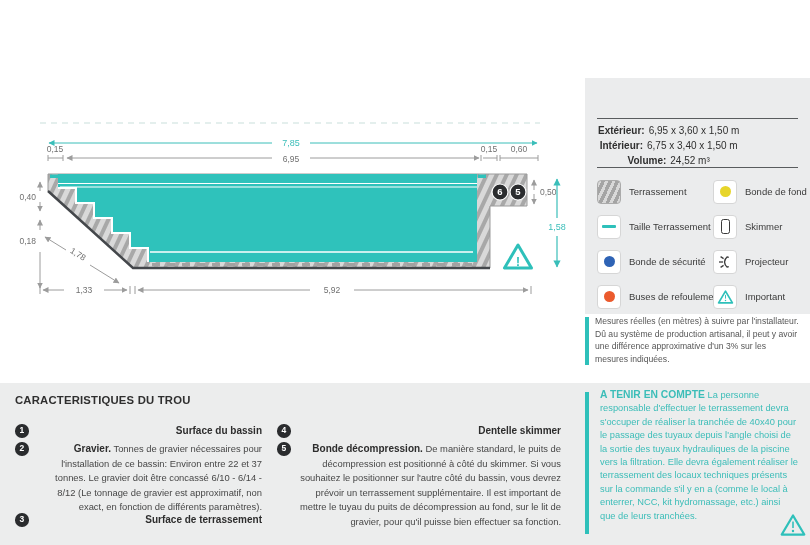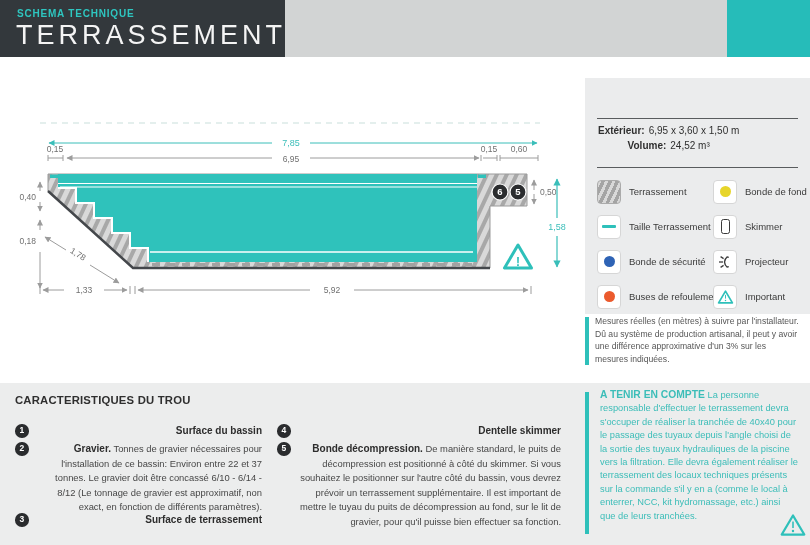--- a/index.html
+++ b/index.html
@@ -51,28 +51,20 @@
   .notice .txt{margin-left:15px;width:198px;font-size:9.3px;line-height:13.4px;color:#3CBDB8;}
   .notice .txt b{font-size:10.3px;}
   .notice .tri{position:absolute;left:194px;top:124px;}
   svg text{font-family:"Liberation Sans",sans-serif;}
 </style>
 </head>
 <body>
 
 <div class="page">
 
-  <div class="hdr">
-    <div class="hdr-dark">
-      <div class="kicker">SCHEMA TECHNIQUE</div>
-      <div class="title">TERRASSEMENT</div>
-    </div>
-    <div class="hdr-gray"></div>
-    <div class="hdr-teal"></div>
-  </div>
 
   <svg style="position:absolute;left:0;top:0;" width="585" height="380" viewBox="0 0 585 380">
     <defs>
       <pattern id="hatch" width="9" height="9" patternUnits="userSpaceOnUse" patternTransform="rotate(25)">
         <rect width="9" height="9" fill="#D9D9D9"></rect>
         <rect width="4" height="9" fill="#A8A8A8"></rect>
       </pattern>
       <marker id="arrG" markerWidth="7" markerHeight="7" refX="5.5" refY="3" orient="auto">
         <path d="M0,0 L6,3 L0,6 Z" fill="#9C9C9C"></path>
       </marker>
@@ -199,20 +191,21 @@
       <line x1="354" y1="290" x2="528" y2="290" marker-end="url(#arrG)"></line>
     </g>
     <text x="84" y="293" text-anchor="middle" font-size="8.5" fill="#707070">1,33</text>
     <text x="332" y="293" text-anchor="middle" font-size="8.5" fill="#707070">5,92</text>
   </svg>
 
   <div class="panel">
     <div class="rule" style="top:40px"></div>
     <div class="specs">
       <div><b>Extérieur:</b><span>6,95 x 3,60 x 1,50 m</span></div>
+      <div><b>Intérieur:</b><span>6,75 x 3,40 x 1,50 m</span></div>
       <div><b>Volume:</b><span>24,52 m³</span></div>
     </div>
     <div class="rule" style="top:89px"></div>
 
     <div class="legend">
       <div class="lg-cell">
         <span class="lg-box hatch-swatch"></span>
         <span class="lg-label">Terrassement</span>
       </div>
       <div class="lg-cell">

